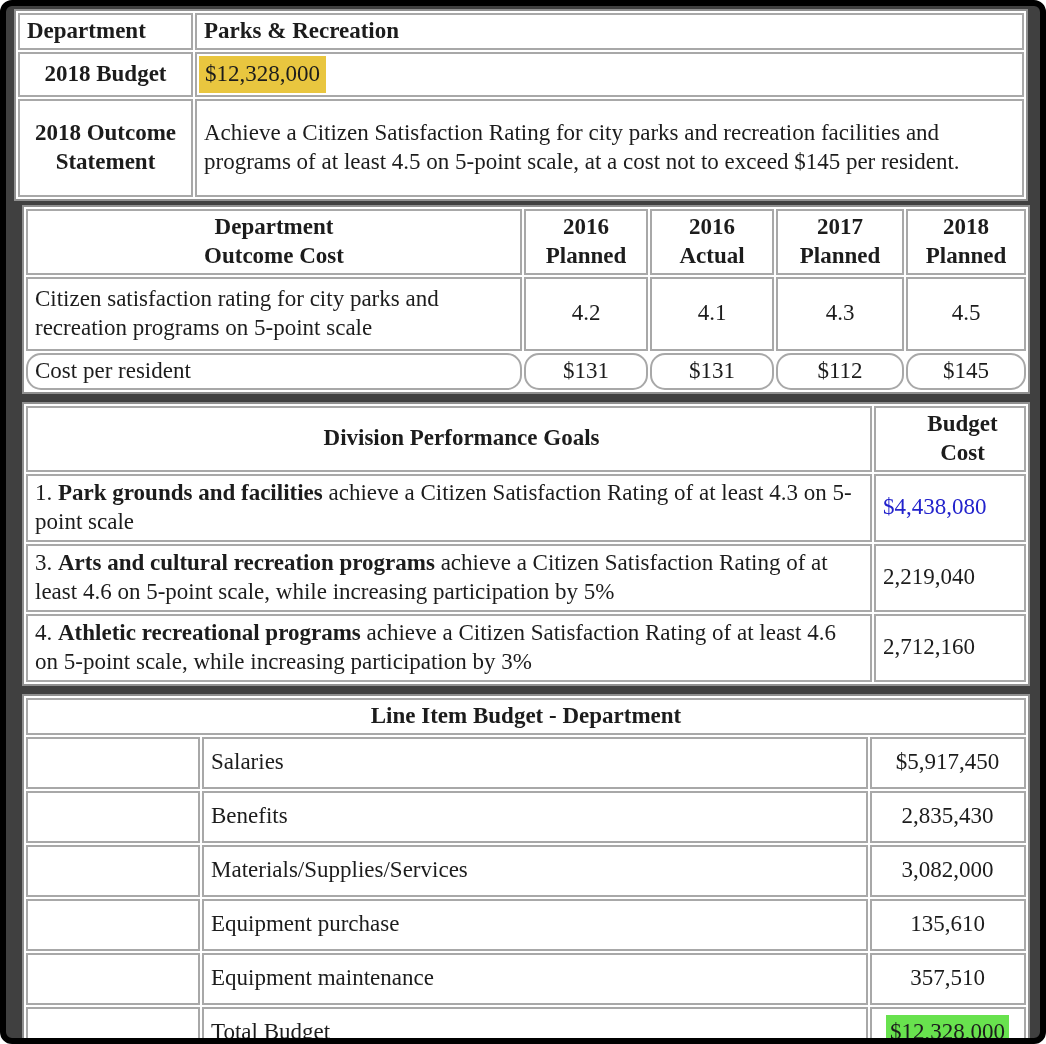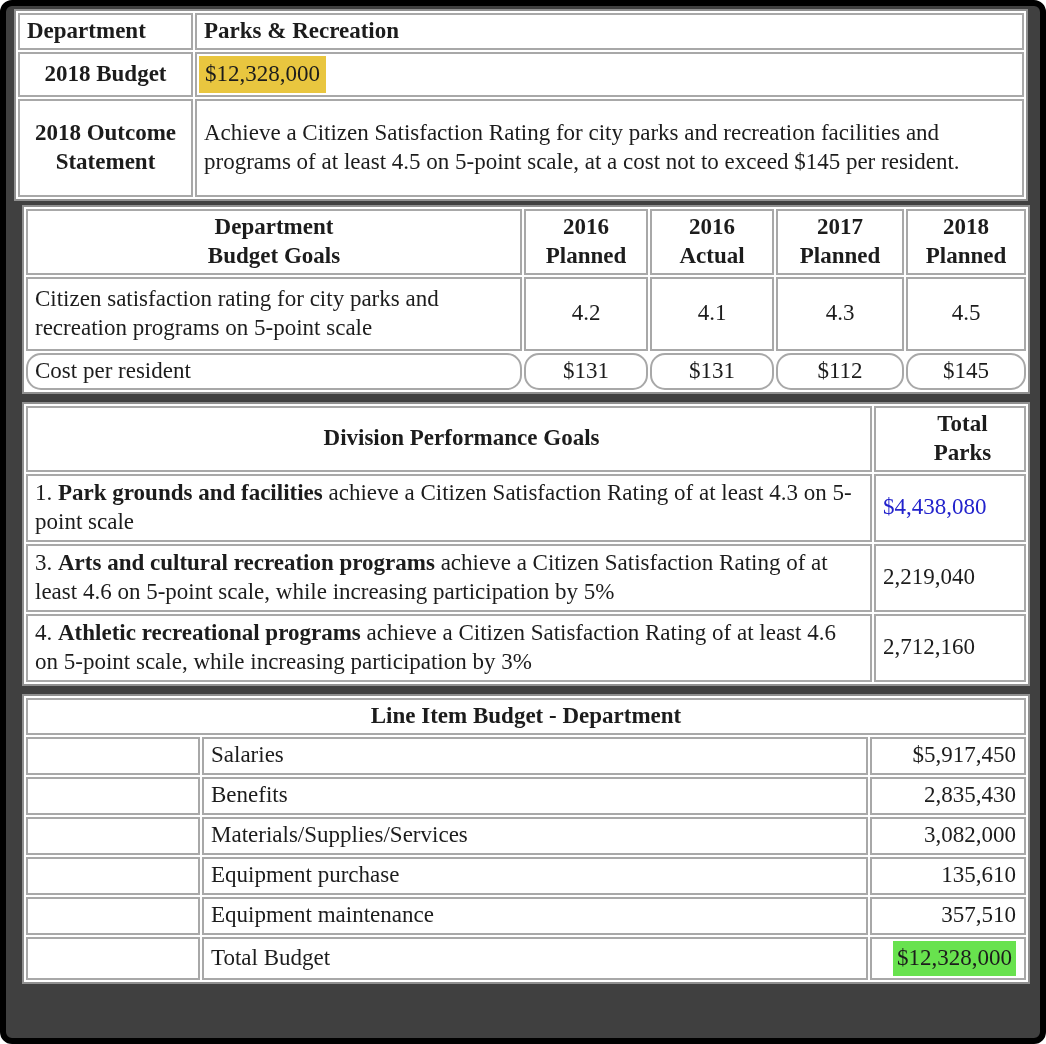--- a/index.html
+++ b/index.html
@@ -42,23 +42,23 @@
   .t1 .r1 td { height: 34px; }
   .t1 .r2 td { height: 44px; }
   .t1 .r3 td { height: 98px; }
   .t2 .hdr td { height: 60px; }
   .t2 .r1 td { height: 74px; }
   .t2 .r2 td { height: 32px; border-radius: 15px; }
   .t3 .hdr td { height: 36px; padding-left: 32px; }
   .t3 .goal-row td { height: 68px; }
   .t3 .total-row td { height: 32px; }
   .t4 .hdr td { height: 36px; }
-  .t4 .item-row td { height: 38px; }
+  .t4 .item-row td { height: 52px; }
   .cost { text-align: left; padding-right: 8px; }
-  .amt { text-align: right; padding-right: 8px; }
+  .amt { text-align: center; padding-right: 8px; }
   .blue { color: var(--link-blue, #2222cc); }
   .hl-y {
     background: var(--hl-yellow, #e9c63f);
     display: inline-block;
     padding: 4px 6px;
   }
   .hl-g {
     background: var(--hl-green, #68e24e);
     display: inline-block;
     padding: 3px 4px;
@@ -96,21 +96,21 @@
   <table class="t2">
     <colgroup>
       <col style="width:496px">
         <col style="width:124px">
         <col style="width:124px">
         <col style="width:128px">
         <col style="width:120px">
     </colgroup>
     <tbody>
         <tr class="hdr">
-      <td class="b center"><span>Department</span><br><span>Budget Goals</span></td>
+      <td class="b center"><span>Department</span><br><span>Outcome Cost</span></td>
       <td class="b center"><span>2016</span><br><span>Planned</span></td>
       <td class="b center"><span>2016</span><br><span>Actual</span></td>
       <td class="b center"><span>2017</span><br><span>Planned</span></td>
       <td class="b center"><span>2018</span><br><span>Planned</span></td>
     </tr>
     <tr class="r1">
       <td>Citizen satisfaction rating for city parks and recreation programs on 5-point scale</td>
       <td class="center">4.2</td>
       <td class="center">4.1</td>
       <td class="center">4.3</td>
@@ -127,21 +127,21 @@
     </table>
 
   <table class="t3">
     <colgroup>
         <col style="width:846px">
         <col style="width:152px">
       </colgroup>
     <tbody>
         <tr class="hdr">
       <td class="b center">Division Performance Goals</td>
-      <td class="b center">Total Parks</td>
+      <td class="b center">Budget Cost</td>
     </tr>
     <tr class="goal-row">
       <td><span>1.</span> <span class="b">Park grounds and facilities</span><span> achieve a Citizen Satisfaction Rating of at least 4.3 on 5-point scale</span></td>
       <td class="cost blue">$4,438,080</td>
     </tr>
     <tr class="goal-row">
       <td><span>3.</span> <span class="b">Arts and cultural recreation programs</span><span> achieve a Citizen Satisfaction Rating of at least 4.6 on 5-point scale, while increasing participation by 5%</span></td>
       <td class="cost">2,219,040</td>
     </tr>
     <tr class="goal-row">

